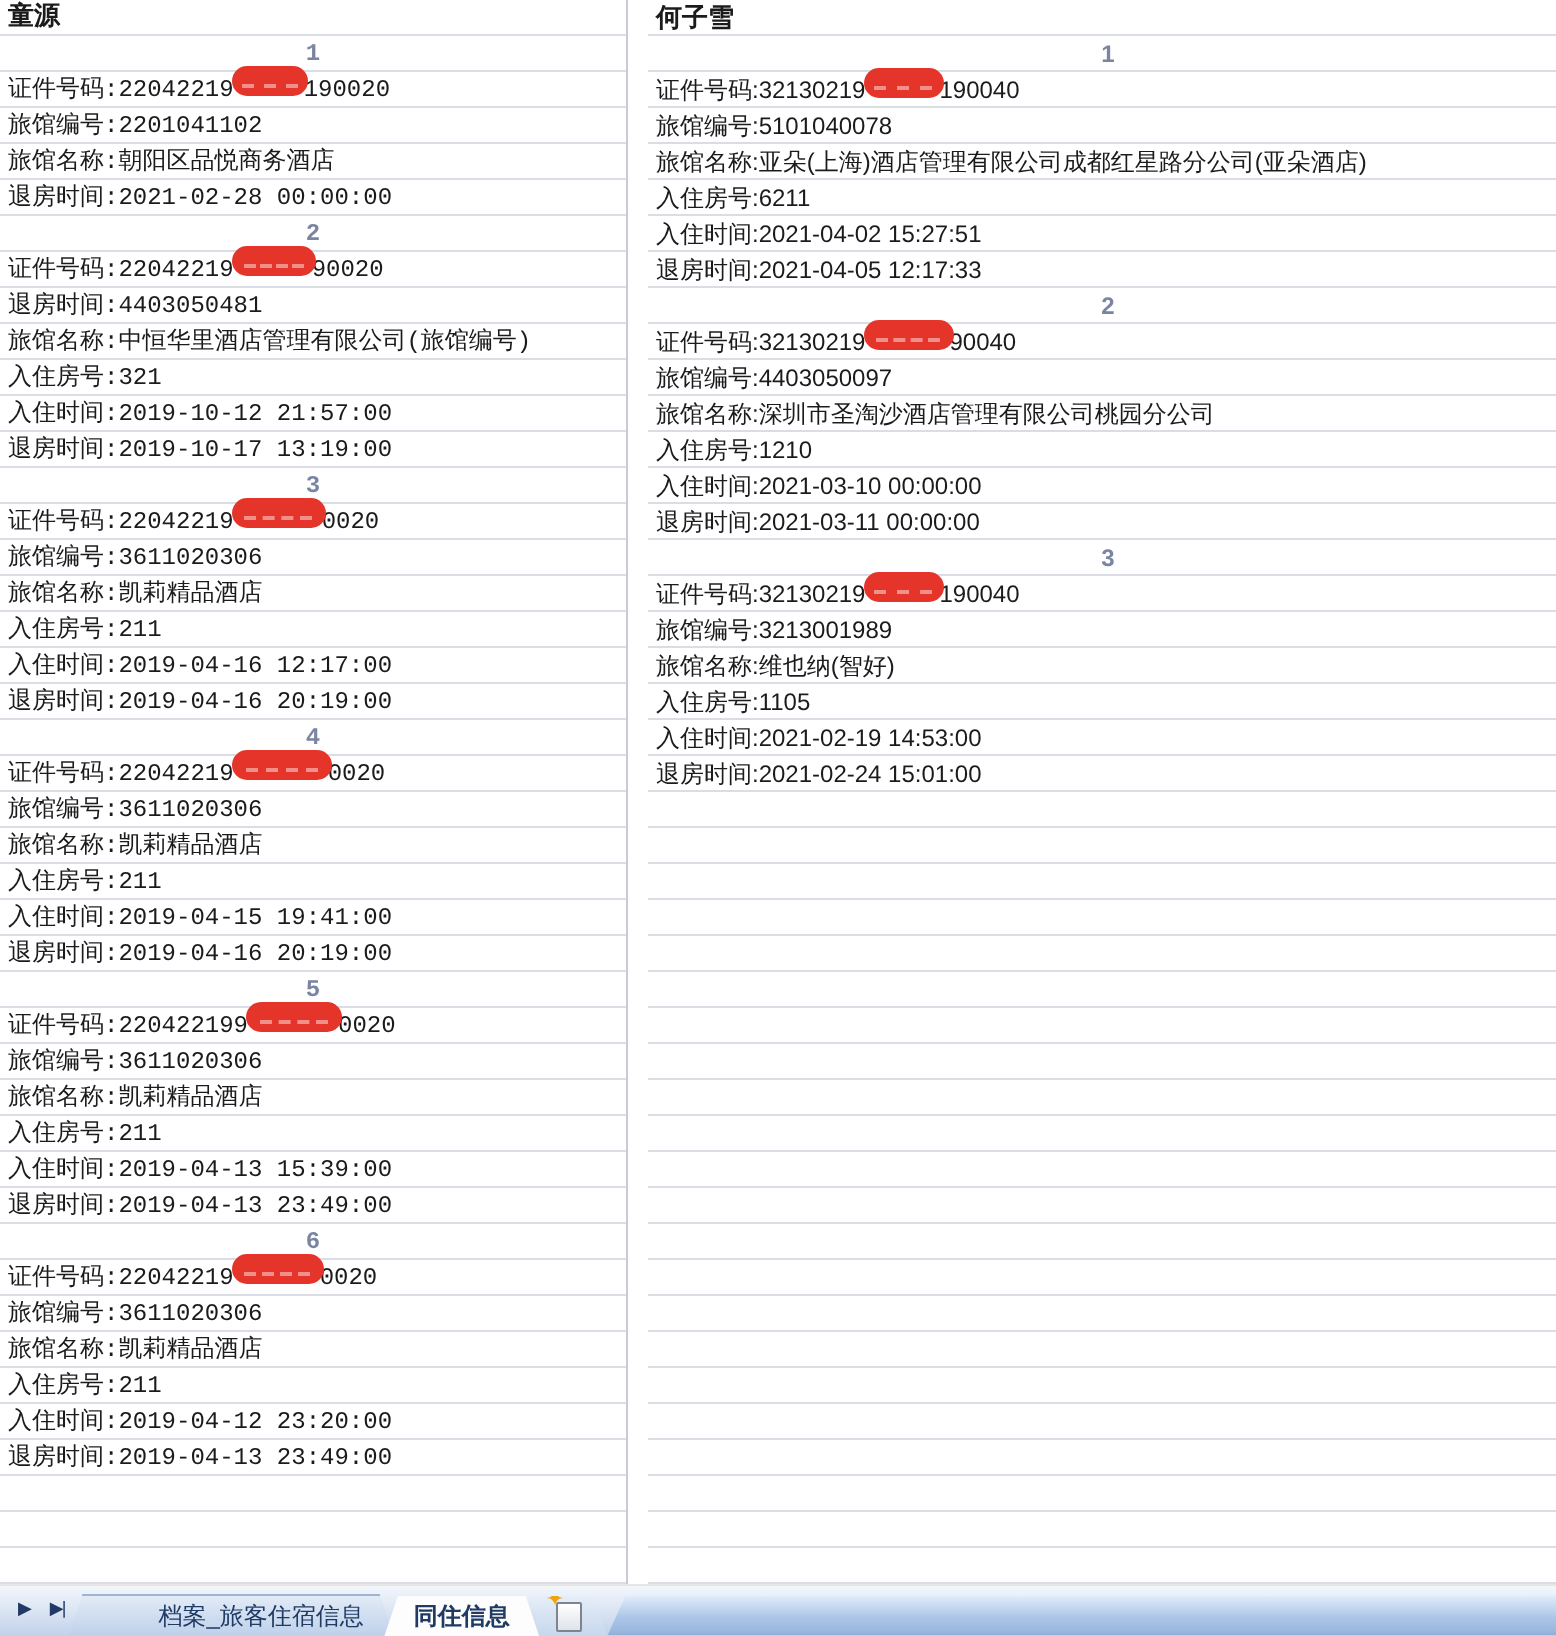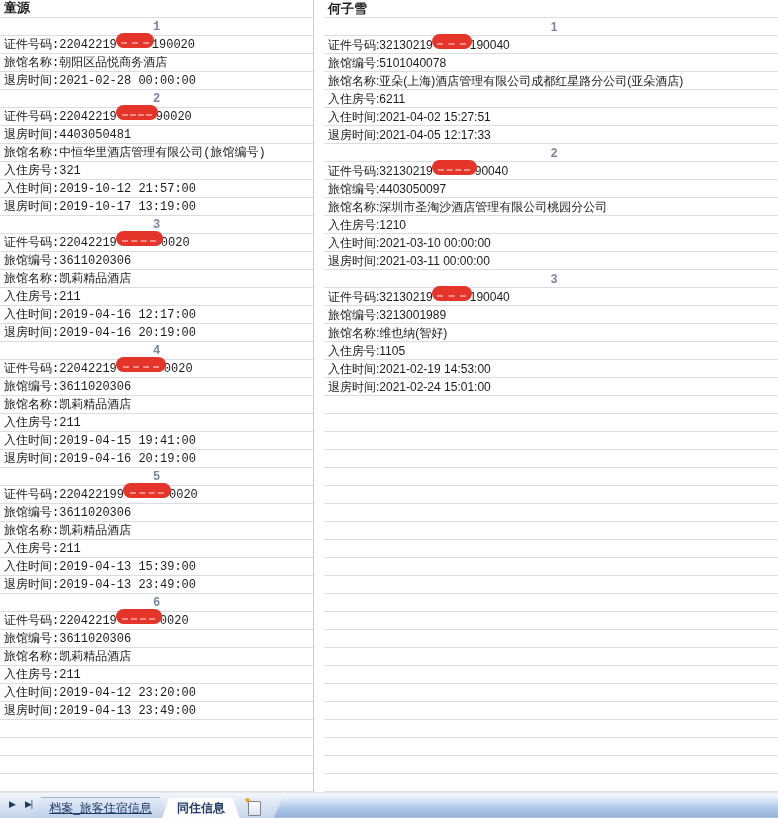--- a/index.html
+++ b/index.html
@@ -38,21 +38,21 @@
     display:flex;align-items:flex-end;
   }
   .navbtns{display:flex;align-items:center;height:100%;padding:0 2px 2px 4px;}
   .navbtn{color:var(--navy,#1f3a63);font-size:9px;padding:0 5px;letter-spacing:-1px;cursor:default;}
   .tab{
     height:21px;line-height:20px;padding:0 15px;margin-left:-5px;
     clip-path:polygon(7px 0,calc(100% - 7px) 0,100% 100%,0 100%);
     color:var(--navy,#1f3a63);font-size:12px;position:relative;
   }
   .tab.inactive{background:linear-gradient(#e2ebf7,#bccfe9);border-top:1px solid #9fb4d2;}
-  .tab.inactive .tab-label{text-decoration:underline;}
+  .tab.inactive .tab-label{margin-left:30px;}
   .tab.active{background:#fdfdfe;font-weight:bold;z-index:2;}
   .tab.newsheet{
     display:flex;align-items:center;padding:0 13px;z-index:1;
     background:linear-gradient(#e6eef9,#c5d6ec);
   }
   .page-icon{position:relative;display:inline-block;width:11px;height:13px;
     background:linear-gradient(#ffffff,#dde3ea);border:1px solid #7e858f;border-radius:1px;}
   .page-icon .star{position:absolute;left:-6px;top:-7px;color:#f0a30a;font-size:11px;line-height:1;}
   .scrollfill{
     flex:1;align-self:center;height:20px;margin-top:3px;
@@ -61,20 +61,21 @@
   }
 </style>
 </head>
 <body>
 
 <div id="sheet">
   <div class="col" id="col-a">
     <div class="row name-row">童源</div>
   <div class="row num-row">1</div>
       <div class="row"><span>证件号码:22042219</span><span class="redact" style="width: 38px;"></span><span>190020</span></div>
+      <div class="row">旅馆编号:2201041102</div>
       <div class="row">旅馆名称:朝阳区品悦商务酒店</div>
       <div class="row">退房时间:2021-02-28 00:00:00</div>
       <div class="row num-row">2</div>
       <div class="row"><span>证件号码:22042219</span><span class="redact" style="width: 42px;"></span><span>90020</span></div>
       <div class="row">退房时间:4403050481</div>
       <div class="row">旅馆名称:中恒华里酒店管理有限公司(旅馆编号)</div>
       <div class="row">入住房号:321</div>
       <div class="row">入住时间:2019-10-12 21:57:00</div>
       <div class="row">退房时间:2019-10-17 13:19:00</div>
       <div class="row num-row">3</div>

